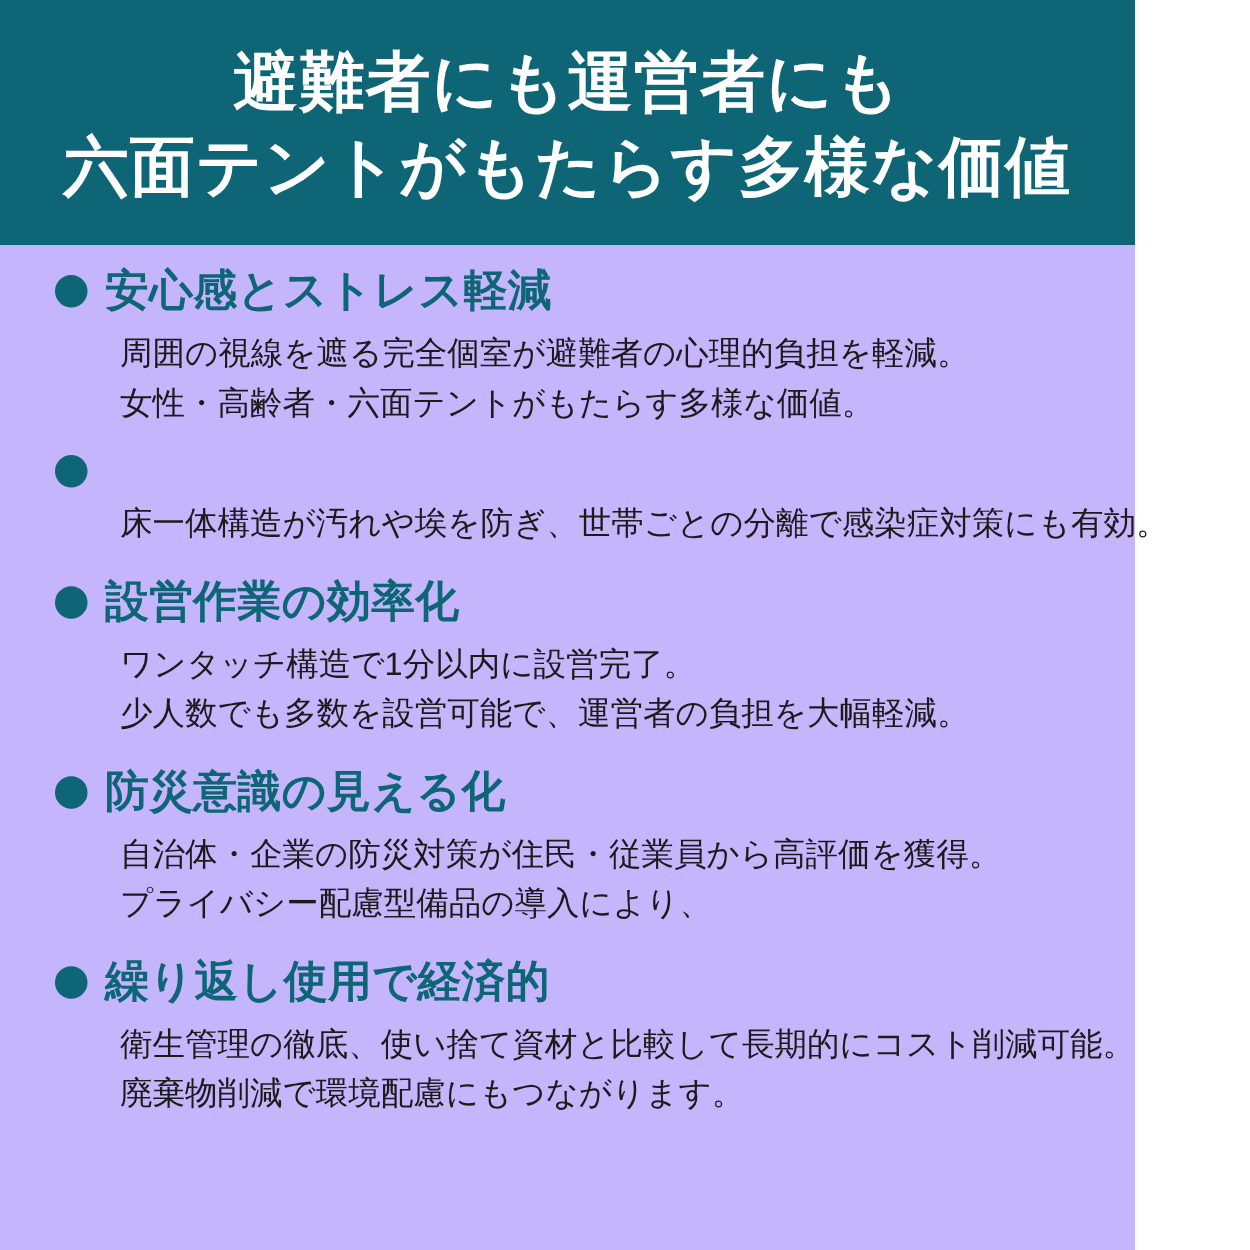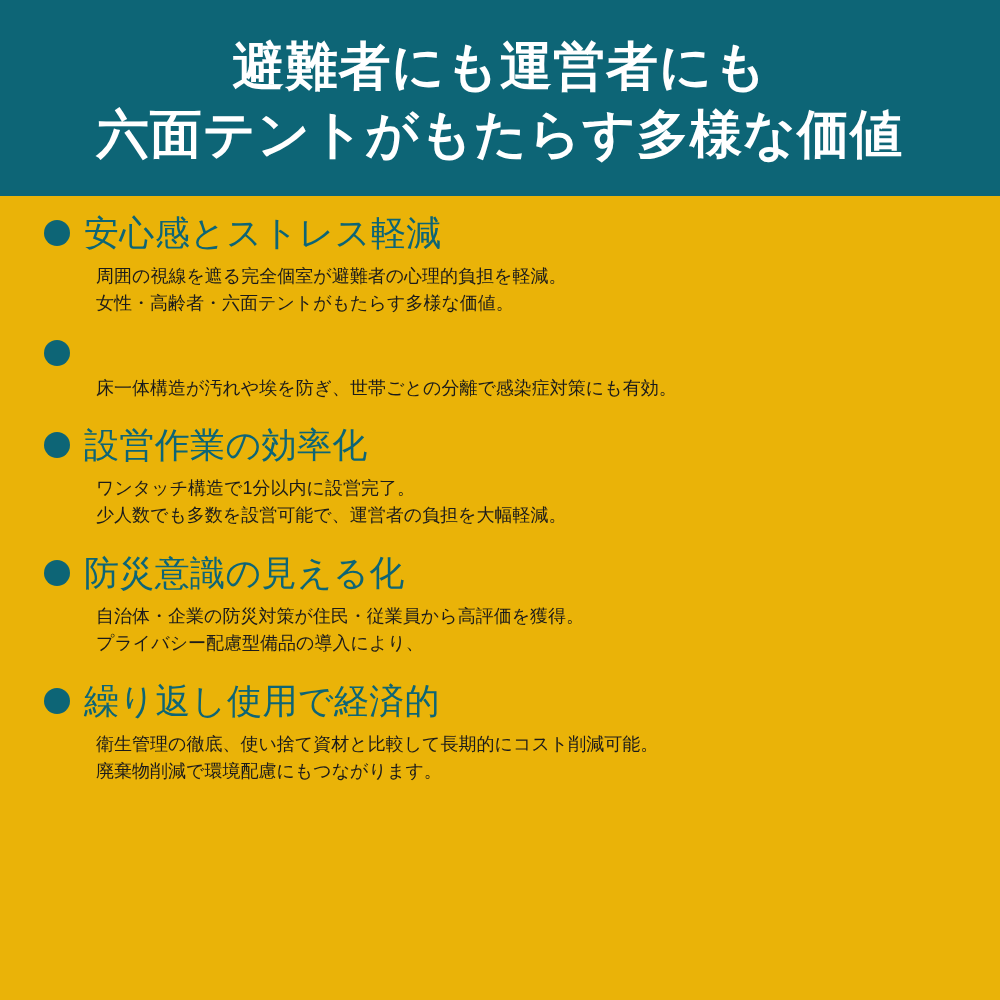--- a/index.html
+++ b/index.html
@@ -10,24 +10,24 @@
     width: 1000px;
     height: 1000px;
     background: #ffffff;
     font-family: "Liberation Sans", "DejaVu Sans", sans-serif;
     -webkit-font-smoothing: antialiased;
     overflow: hidden;
   }
 
   .poster {
     position: relative;
-    width: 1000px;
+    width: 908px;
     height: 1000px;
     box-sizing: border-box;
-    background: #eab308;
+    background: #c4b5fd;
     display: flex;
     flex-direction: column;
   }
 
   
   .header {
     background: #0d6576;
     color: #ffffff;
     width: 100%;
     height: 196px;
@@ -76,30 +76,30 @@
     width: 26px;
     height: 26px;
     border-radius: 50%;
     background: #0d6576;
     flex: 0 0 auto;
     display: block;
   }
   .item-title {
     color: #0d6576;
     font-size: 35px;
-    font-weight: normal;
+    font-weight: bold;
     letter-spacing: 0.01em;
     line-height: 1.2;
     white-space: nowrap;
   }
 
   .item-body {
     margin: 9px 0 0 52px;
     color: #1b1b1b;
-    font-size: 18px;
+    font-size: 26px;
     line-height: 1.52;
   }
   .item-body .line {
     white-space: nowrap;
     display: block;
   }
 </style>
 </head>
 <body>
 

